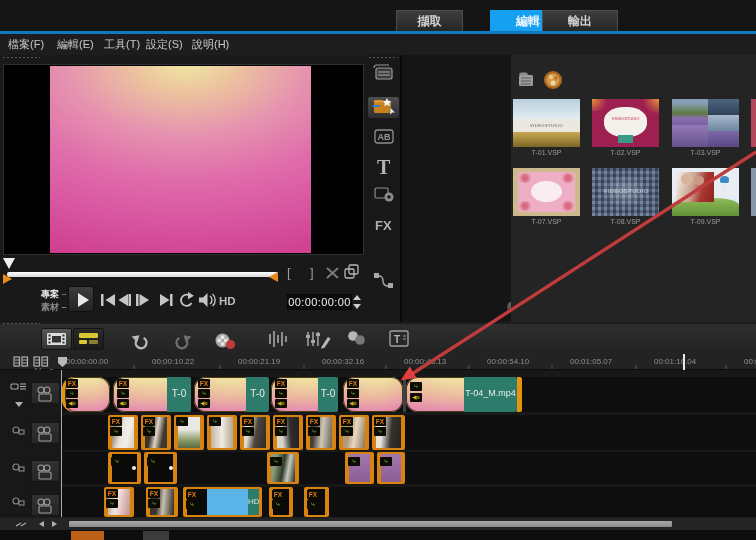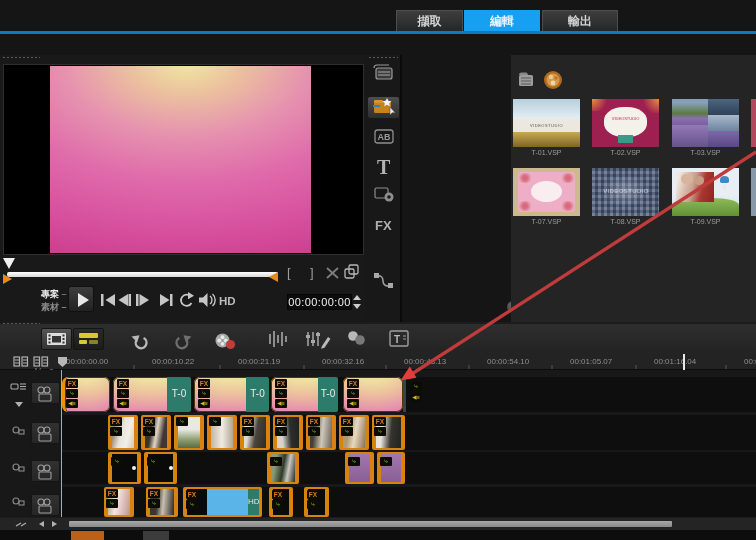--- a/index.html
+++ b/index.html
@@ -48,31 +48,38 @@
 #scrollrow { position:absolute; left:0; top:196px; width:756px; height:12px; background:#242424; }
 #sbar { position:absolute; left:69px; top:3px; width:603px; height:6px; background:linear-gradient(#a8a8a8,#8a8a8a); border-radius:1px; }
 #botstrip { left:0; top:530px; width:756px; height:10px; background:#0d0d0d; }
 .bstack { position:absolute; width:14px; }
 .bfx,.bptr,.bspk { position:absolute; left:0; width:12px; height:9px; background:#0c0c04; border-radius:1px; text-align:center; overflow:hidden; }
 .bfx { color:#e07b18; font-size:6.5px; font-weight:bold; line-height:9px; }
 .bptr { color:#8ac832; font-size:7px; line-height:8px; }
 .bspk { color:#d8b820; font-size:5.5px; line-height:9px; }
 .oc { position:absolute; background:#d8830f; border-radius:2px; }
 .oc .ph { position:absolute; left:4px; top:2px; right:4px; bottom:2px; }
-.pclip { position:absolute; border-radius:6px; background:radial-gradient(180% 210% at 50% -30%, #f0e9a6 0%, #efdfa2 20%, #ecbc9e 40%, #e487b2 64%, #d960a3 86%, #d14c96 100%); box-shadow:0 0 0 1px #4a3a12 inset; }
+.pclip { position:absolute; border-radius:12px; background:radial-gradient(180% 210% at 50% -30%, #f0e9a6 0%, #efdfa2 20%, #ecbc9e 40%, #e487b2 64%, #d960a3 86%, #d14c96 100%); box-shadow:0 0 0 1px #4a3a12 inset; }
 .tseg { position:absolute; top:0; height:100%; background:#2c7b6b; color:#ececec; font-size:10px; text-align:center; border-radius:0 2px 2px 0; }
 .wdot { position:absolute; width:4px; height:4px; border-radius:50%; background:#f2f2f2; }
 </style>
 </head>
 <body>
 <div id="app">
   <div class="tab abs" style="left:396px; width:67px;">擷取</div>
-  <div class="tab active abs" style="left:464px; width:76px;">編輯</div>
+  <div class="tab active abs" style="left:490px; width:76px;">編輯</div>
   <div class="tab abs" style="left:542px; width:76px;">輸出</div>
   <div id="blueline" class="abs"></div>
+  <div id="menubar" class="abs">
+    <div class="menuitem abs" style="left:8px;">檔案(F)</div>
+    <div class="menuitem abs" style="left:57px;">編輯(E)</div>
+    <div class="menuitem abs" style="left:104px;">工具(T)</div>
+    <div class="menuitem abs" style="left:146px;">設定(S)</div>
+    <div class="menuitem abs" style="left:192px;">說明(H)</div>
+  </div>
 
   <div id="preview" class="abs">
     <div class="dots" style="position:absolute;left:2px;top:1px;width:38px;height:3px;"></div>
     <div id="videobox">
         <div id="vimg"></div>
       </div>
     <div id="ph-tri"></div>
     <div id="scrubbar"></div>
     <div class="trim-l"></div>
       <div class="trim-r"></div>
@@ -413,20 +420,24 @@
           <div class="tseg" style="left:54px;width:24px;line-height:33px;">T-0</div>
         </div>
       <div class="pclip" style="left:194px;top:7px;width:75px;height:35px;">
           <div class="tseg" style="left:52px;width:23px;line-height:33px;">T-0</div>
         </div>
       <div class="pclip" style="left:271px;top:7px;width:67px;height:35px;">
           <div class="tseg" style="left:47px;width:20px;line-height:33px;">T-0</div>
         </div>
       <div class="pclip" style="left:343px;top:7px;width:60px;height:35px;"></div>
       <div class="abs" style="left:403px;top:7px;width:3px;height:35px;background:#39434a;"></div>
+      <div class="pclip" style="left:406px;top:7px;width:116px;height:35px;">
+          <div class="tseg" style="left:58px;width:53px;line-height:33px;font-size:9px;">T-04_M.mp4</div>
+          <div class="abs" style="left:111px;top:0;width:5px;height:35px;background:#e8930c;border-radius:0 2px 2px 0;"></div>
+        </div>
 
       <div class="bstack" style="left:66px;top:9px;">
           <div class="bfx" style="top:0;">FX</div>
           <div class="bptr" style="top:10px;">⤷</div>
           <div class="bspk" style="top:20px;">◀≡</div>
         </div>
       <div class="bstack" style="left:117px;top:9px;">
           <div class="bfx" style="top:0;">FX</div>
           <div class="bptr" style="top:10px;">⤷</div>
           <div class="bspk" style="top:20px;">◀≡</div>

